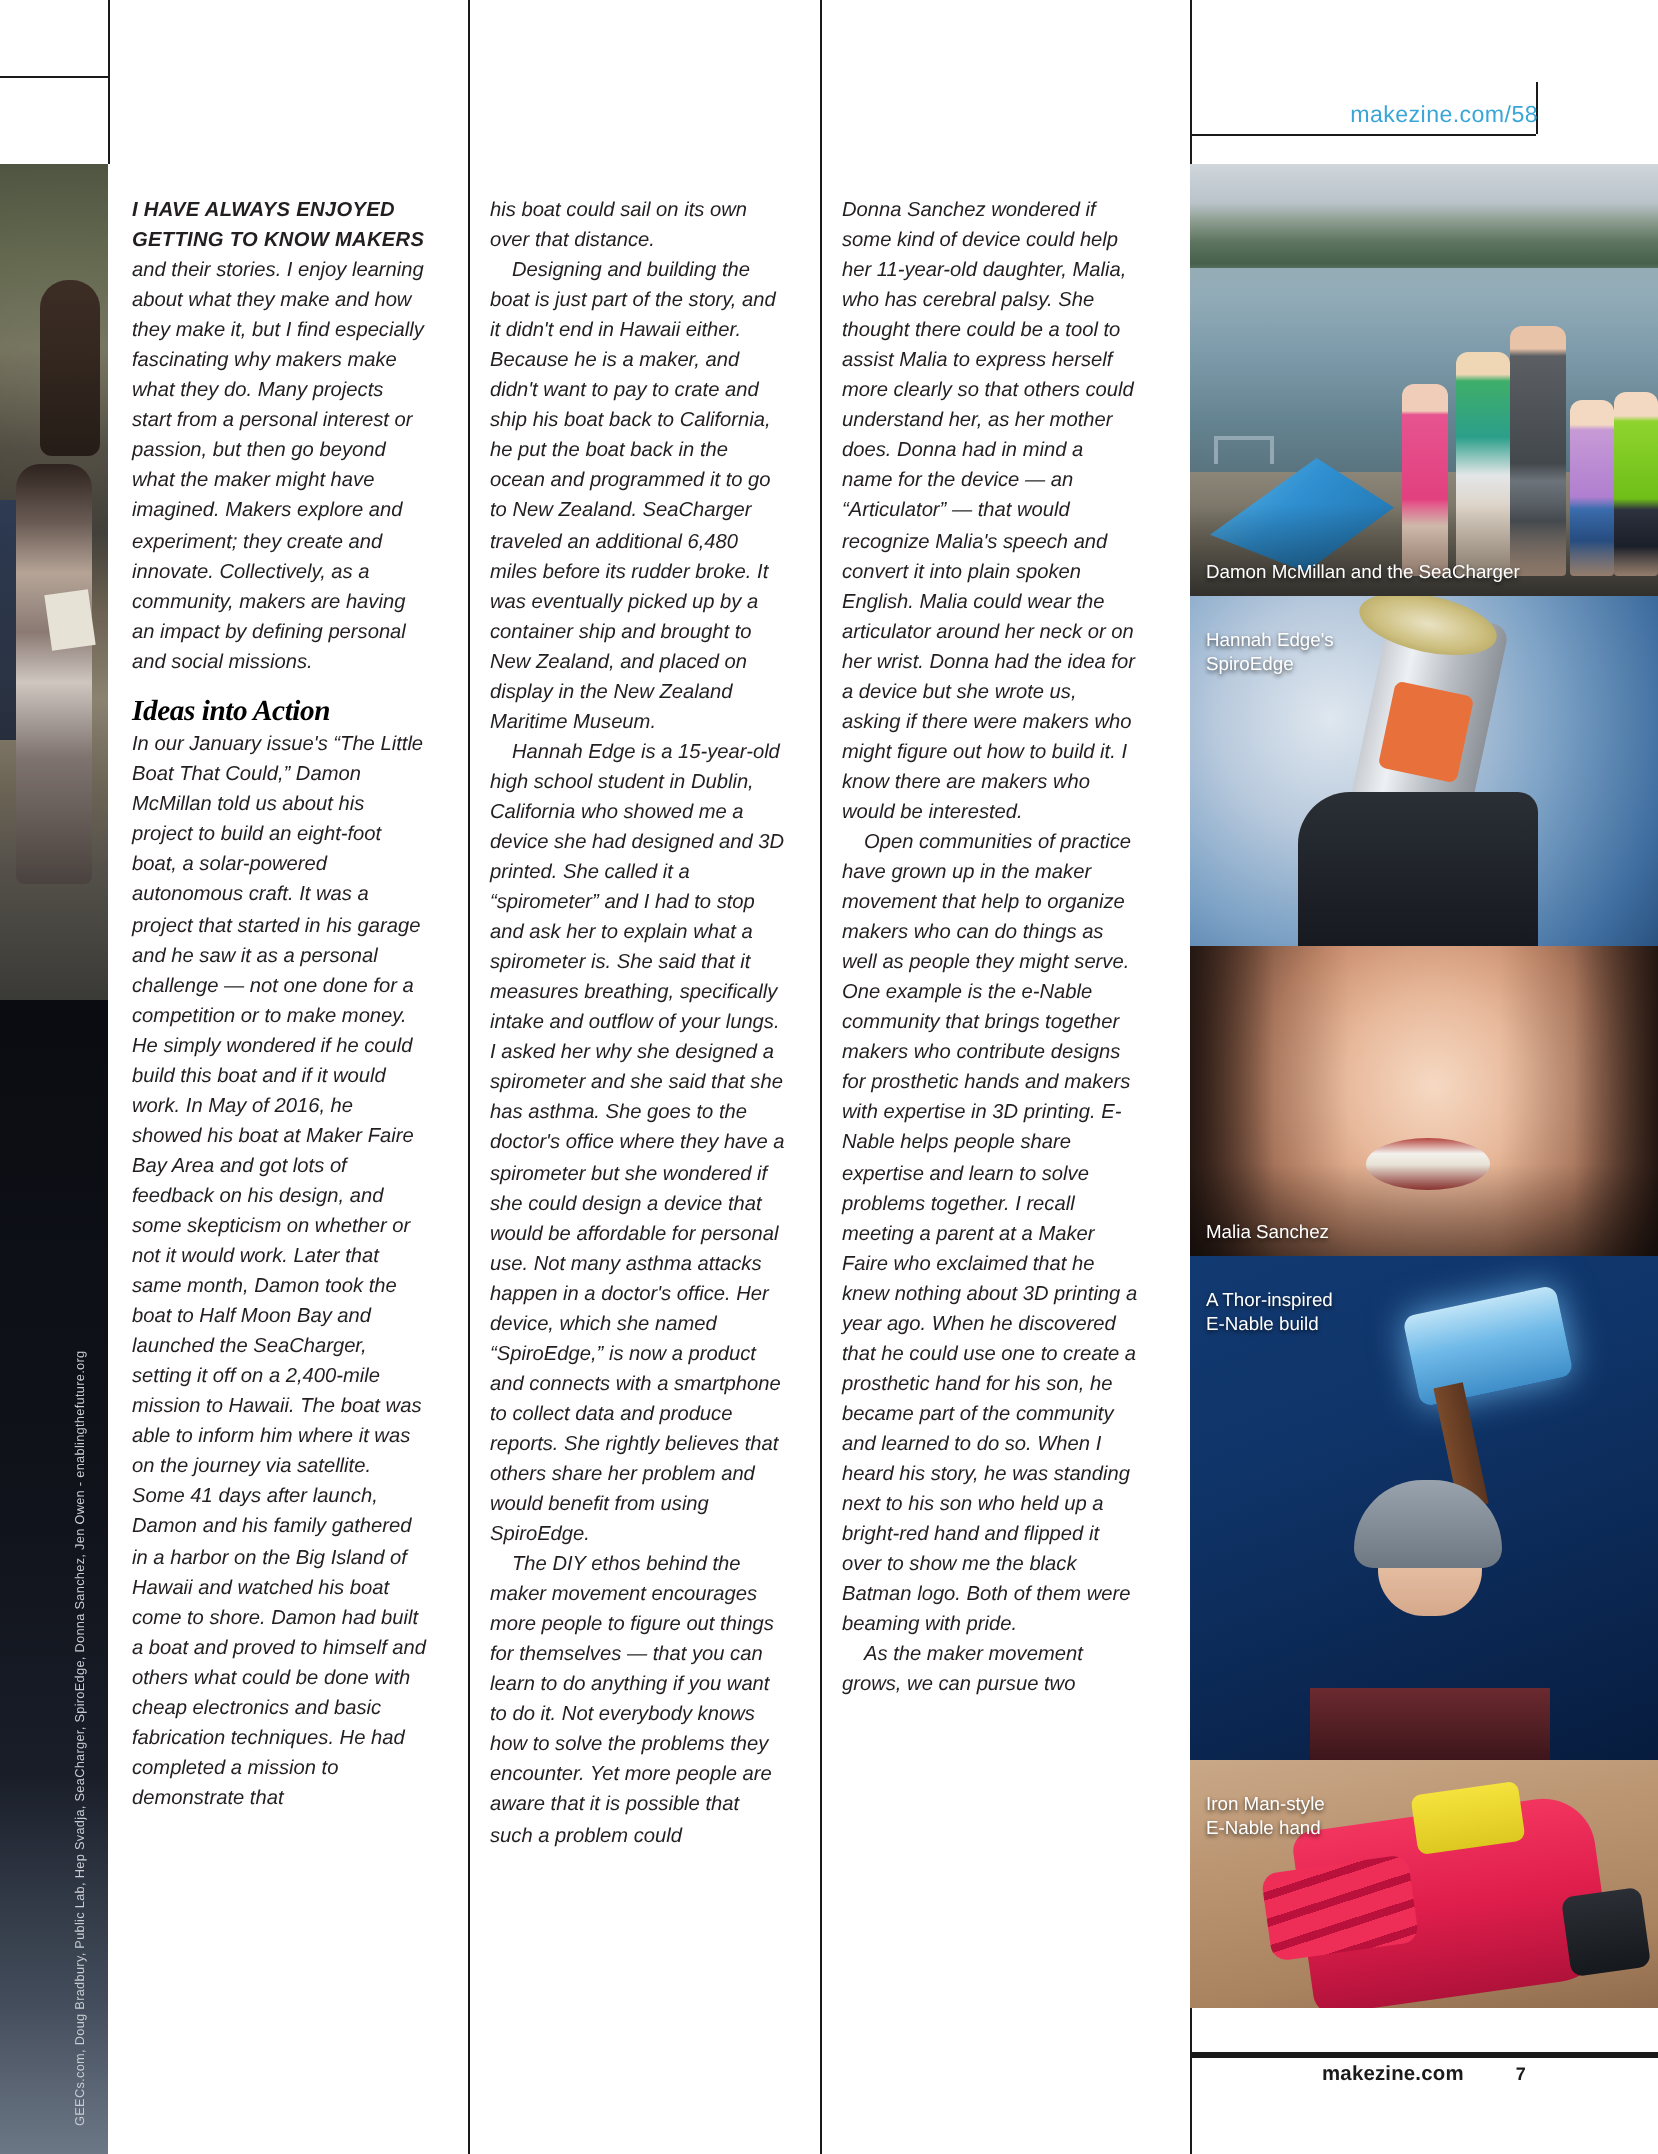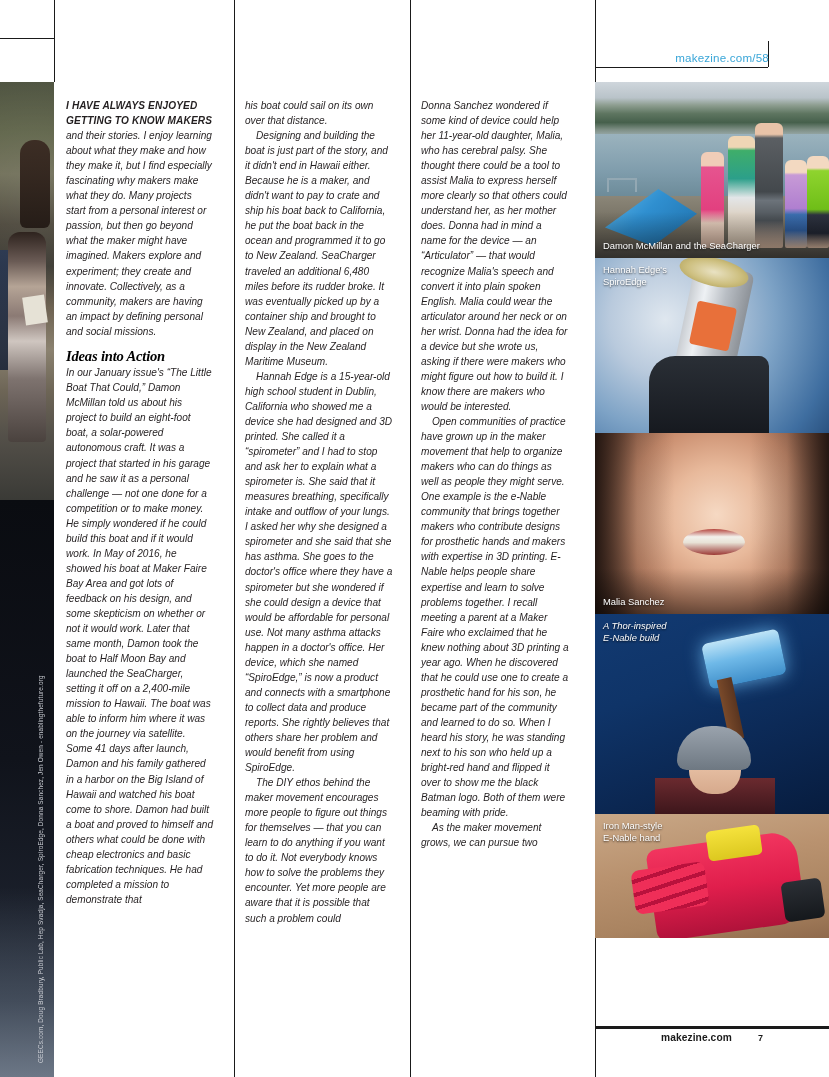--- a/index.html
+++ b/index.html
@@ -88,26 +88,26 @@
 
   
   .rail { position:absolute; left:595px; top:82px; width:234px; }
   .photo { position:relative; width:234px; overflow:hidden; }
   .cap {
     position:absolute; left:8px; bottom:6px; right:8px;
     color:#fff; font-size:9.4px; line-height:12.2px;
     text-shadow:0 1px 2px rgba(0,0,0,.7);
     font-family:"Liberation Sans", sans-serif;
   }
-  .cap.top { top:6px; bottom:auto; }
+  .cap.top { top:16px; bottom:auto; }
   .shade { position:absolute; left:0; right:0; bottom:0; height:46px;
            background:linear-gradient(180deg, rgba(0,0,0,0) 0%, rgba(0,0,0,.45) 100%); }
 
   
-  #p1 { height:176px;
+  #p1 { height:216px;
     background:
       linear-gradient(180deg,#cfd6dc 0%,#b9c3c9 9%,#8f9f92 13%,#5e7560 18%,#46604c 23%,
                       #7d8e84 27%,#9fb0b2 31%,#8ea4ae 45%,#74909c 58%,#5e7b88 70%,
                       #6c6a63 78%,#7a766d 88%,#6e6a61 100%);
   }
   .p1-water{position:absolute;left:0;top:52px;width:100%;height:110px;
     background:linear-gradient(180deg,#9ab3bf 0%,#7e9cac 35%,#63828f 70%,#566f79 100%);opacity:.9;}
   .p1-shore{position:absolute;left:0;bottom:0;width:100%;height:62px;
     background:linear-gradient(180deg,#8b8678 0%,#6f6a5d 55%,#5b5750 100%);}
   .p1-boat{position:absolute;left:10px;bottom:12px;width:92px;height:62px;
@@ -128,31 +128,31 @@
   .p2-dev{position:absolute;left:88px;top:8px;width:60px;height:120px;transform:rotate(12deg);
     background:linear-gradient(90deg,#c9cdd2 0%,#eef1f4 25%,#b9bec4 60%,#8d9298 100%);
     border-radius:8px;}
   .p2-ring{position:absolute;left:84px;top:0px;width:70px;height:28px;border-radius:50%;
     background:radial-gradient(ellipse at 50% 50%, #e9e2c3 0%, #cdbf7f 55%, #a7974f 100%);transform:rotate(12deg);}
   .p2-label{position:absolute;left:98px;top:46px;width:40px;height:44px;background:#e8703a;border-radius:4px;transform:rotate(12deg);}
   .p2-hand{position:absolute;left:54px;top:98px;width:120px;height:78px;
     background:linear-gradient(180deg,#2a2f36 0%,#16191f 100%);border-radius:26px 10px 0 0;}
 
   
-  #p3 { height:181px; background:
+  #p3 { height:155px; background:
       radial-gradient(circle at 52% 45%, #f6d9c3 0%, #e8b99b 30%, #c98d6e 58%, #8a5a44 85%, #5d3a2b 100%); }
   .p3-hair{position:absolute;left:0;top:0;width:100%;height:100%;
     background:linear-gradient(90deg,#241712 0%, rgba(36,23,18,.2) 18%, rgba(36,23,18,0) 34%,
                 rgba(36,23,18,0) 66%, rgba(36,23,18,.2) 82%, #241712 100%);}
   .p3-mouth{position:absolute;left:88px;top:96px;width:62px;height:26px;border-radius:50%;
     background:linear-gradient(180deg,#b5463f 0%,#f3f1ec 30%,#e8e2d6 52%,#9c3a36 100%);}
 
   
-  #p4 { height:200px; background:
-      linear-gradient(160deg,#123a72 0%,#0f3468 35%,#0b2752 70%,#071c3e 100%); font-style: italic; }
+  #p4 { height:252px; background:
+      linear-gradient(160deg,#123a72 0%,#0f3468 35%,#0b2752 70%,#071c3e 100%); }
   .p4-ham{position:absolute;left:110px;top:22px;width:78px;height:46px;transform:rotate(-12deg);
     background:linear-gradient(180deg,#bfe4f7 0%,#6fb9e8 45%,#3f8ec9 100%);border-radius:6px;
     box-shadow:0 0 18px rgba(120,200,255,.75);}
   .p4-handle{position:absolute;left:128px;top:64px;width:15px;height:62px;transform:rotate(-12deg);
     background:linear-gradient(90deg,#7a4a2a,#5a3520);}
   .p4-helm{position:absolute;left:82px;top:112px;width:74px;height:44px;border-radius:36px 36px 10px 10px;
     background:linear-gradient(180deg,#9aa3ad 0%,#6e7882 100%);}
   .p4-face{position:absolute;left:94px;top:134px;width:52px;height:46px;border-radius:24px;
     background:linear-gradient(180deg,#f0cdb2 0%,#d6a98c 100%);}
   .p4-body{position:absolute;left:60px;bottom:0;width:120px;height:36px;

